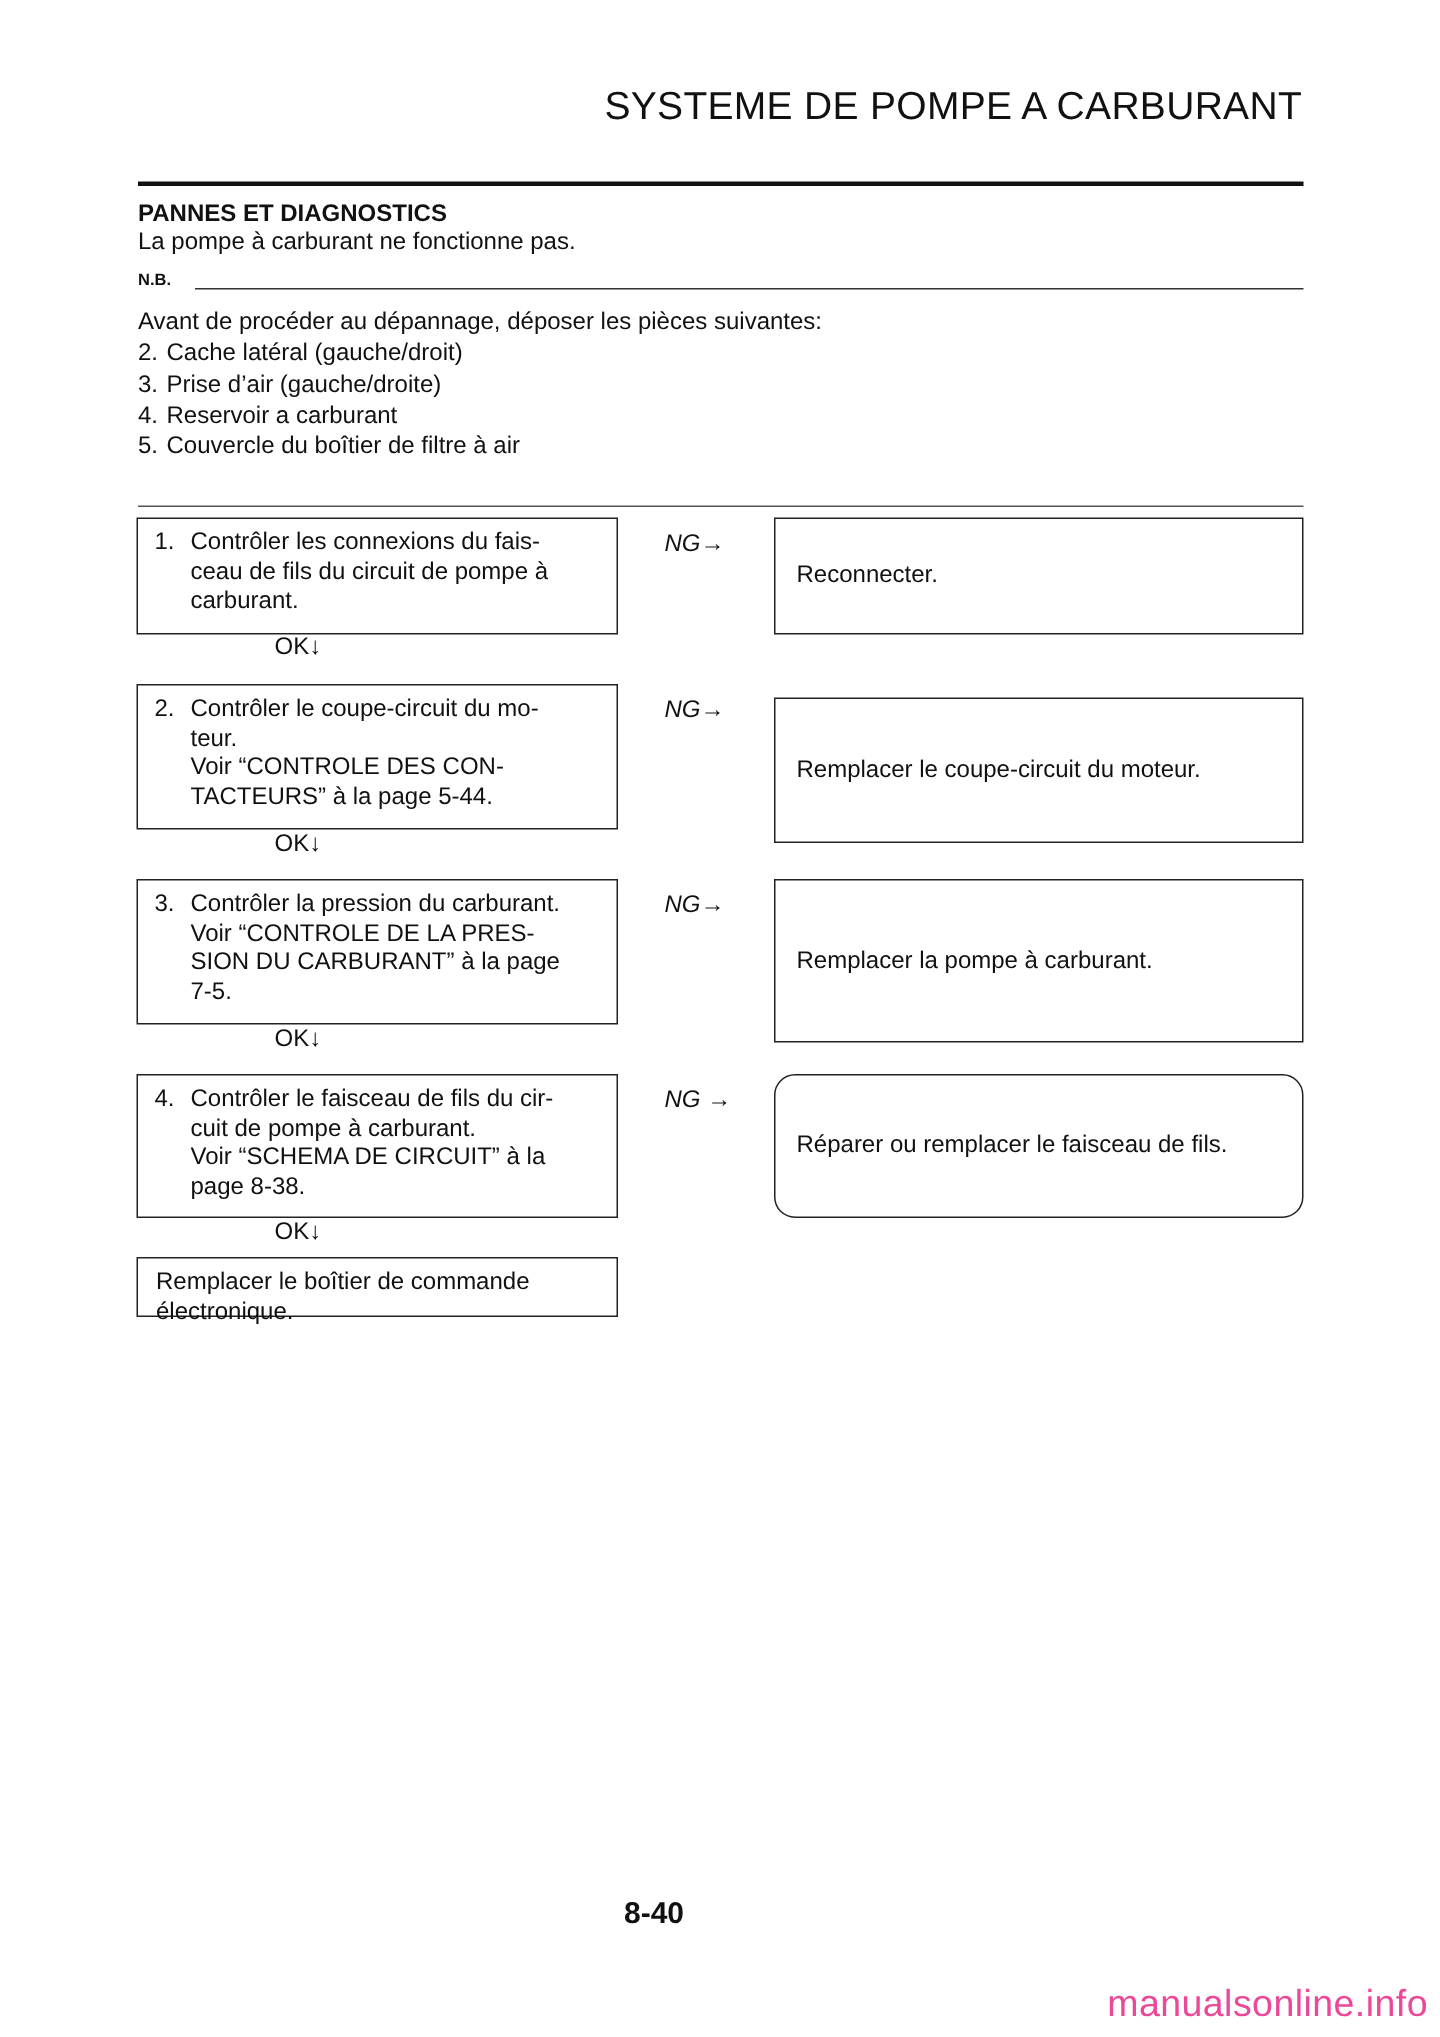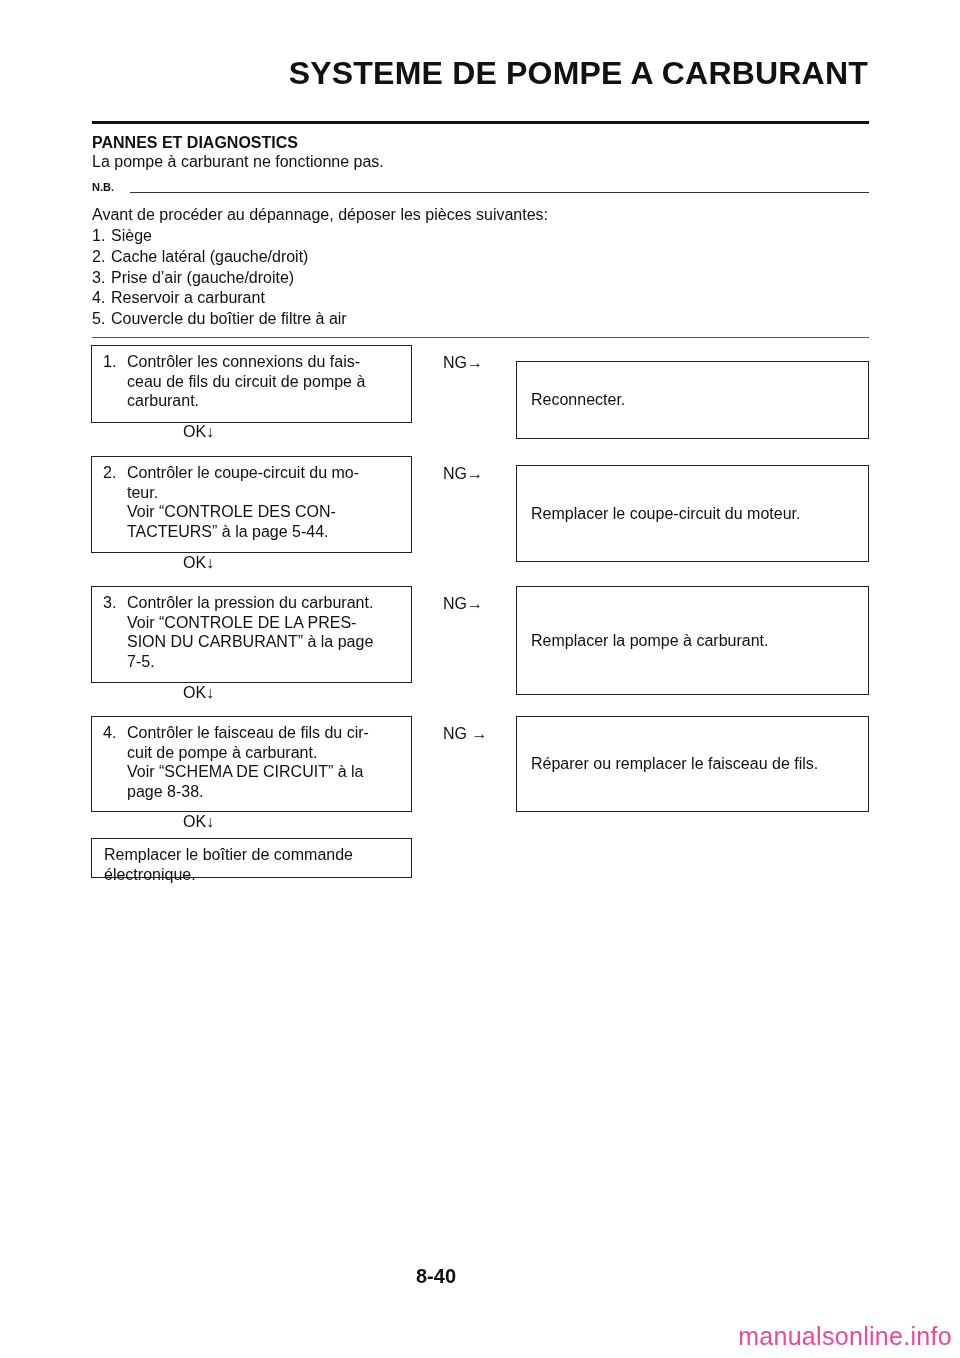--- a/index.html
+++ b/index.html
@@ -2,21 +2,21 @@
 <html><head>
   <meta charset="utf-8">
   <style>
     html, body { margin: 0; padding: 0; }
     body {
       width: 960px; height: 1358px; background: #ffffff; position: relative;
       font-family: "Liberation Sans", sans-serif; color: #111111; overflow: hidden;
     }
     .abs { position: absolute; }
     .page-title {
-      right: 92px; top: 55px; font-size: 32px; font-weight: bold; letter-spacing: 0.2px;
+      right: 92px; top: 55px; font-size: 26px; font-weight: normal; letter-spacing: 0.2px;
       white-space: nowrap;
     }
     .title-rule { left: 92px; top: 121px; width: 777px; height: 3px; background: #111; }
     .section-head { left: 92px; top: 134px; font-size: 16px; font-weight: bold; }
     .intro { left: 92px; top: 153px; font-size: 16px; }
     .nb-label { left: 92px; top: 181px; font-size: 11px; font-weight: bold; }
     .nb-rule { left: 130px; top: 192px; width: 739px; height: 1px; background: #333; }
     .nb-text { left: 92px; top: 205px; font-size: 16px; line-height: 20.8px; }
     .nb-list { left: 92px; top: 226px; font-size: 16px; line-height: 20.8px; margin: 0; padding: 0; list-style: none; }
     .nb-list li { white-space: nowrap; }
@@ -24,56 +24,55 @@
     .nb-end-rule { left: 92px; top: 337px; width: 777px; height: 1px; background: #555; }
 
     .box {
       position: absolute; border: 1.5px solid #222; box-sizing: border-box; background: #fff;
       font-size: 16px; line-height: 19.5px;
     }
     .step-box { left: 91px; width: 321px; padding: 6px 8px 6px 11px; }
     .step-box .num { position: absolute; left: 11px; }
     .step-box .txt { display: block; padding-left: 24px; white-space: pre-line; }
     .action-box { left: 516px; width: 353px; display: flex; align-items: center; padding-left: 14px; }
-    .ng { left: 443px; font-size: 16px; white-space: nowrap; }
+    .ng { left: 443px; font-size: 16px; white-space: nowrap; font-style: italic; }
     .ok { left: 183px; font-size: 16px; white-space: nowrap; }
     .final-box { left: 91px; width: 321px; top: 838px; height: 40px; padding: 6px 12px; white-space: pre-line; }
 
     .page-num { left: 0; width: 872px; text-align: center; top: 1265px; font-size: 20px; font-weight: bold; }
     .watermark { right: 8px; top: 1322px; font-size: 25px; color: #ec4899; letter-spacing: 0.3px; }
   </style>
 </head>
 <body>
 
 <div class="abs page-title">SYSTEME DE POMPE A CARBURANT</div>
 <div class="abs title-rule"></div>
 
 <div class="abs section-head">PANNES ET DIAGNOSTICS</div>
 <div class="abs intro">La pompe à carburant ne fonctionne pas.</div>
 
 <div class="abs nb-label">N.B.</div>
 <div class="abs nb-rule"></div>
 <div class="abs nb-text">Avant de procéder au dépannage, déposer les pièces suivantes:</div>
 <ul class="abs nb-list">
-  <li><span class="num">1.</span><span>Siège</span></li>
   <li><span class="num">2.</span><span>Cache latéral (gauche/droit)</span></li>
   <li><span class="num">3.</span><span>Prise d’air (gauche/droite)</span></li>
   <li><span class="num">4.</span><span>Reservoir a carburant</span></li>
   <li><span class="num">5.</span><span>Couvercle du boîtier de filtre à air</span></li>
 </ul>
 <div class="abs nb-end-rule"></div>
 
 <div class="box step-box" style="top:345px;height:78px;">
   <span class="num">1.</span>
   <span class="txt">Contrôler les connexions du fais-
 ceau de fils du circuit de pompe à
 carburant.</span>
 </div>
 <div class="abs ng" style="top:354px;">NG→</div>
-<div class="box action-box" style="top:345px;height:78px;margin-top:16px;">
+<div class="box action-box" style="top:345px;height:78px;">
   <span>Reconnecter.</span>
 </div>
 <div class="abs ok" style="top:423px;">OK↓</div>
 
 <div class="box step-box" style="top:456px;height:97px;">
   <span class="num">2.</span>
   <span class="txt">Contrôler le coupe-circuit du mo-
 teur.
 Voir “CONTROLE DES CON-
 TACTEURS” à la page 5-44.</span>
@@ -98,21 +97,21 @@
 <div class="abs ok" style="top:684px;">OK↓</div>
 
 <div class="box step-box" style="top:716px;height:96px;">
   <span class="num">4.</span>
   <span class="txt">Contrôler le faisceau de fils du cir-
 cuit de pompe à carburant.
 Voir “SCHEMA DE CIRCUIT” à la
 page 8-38.</span>
 </div>
 <div class="abs ng" style="top:725px;">NG →</div>
-<div class="box action-box" style="top:716px;height:96px;">
+<div class="box action-box" style="top:716px;height:96px;border-radius:14px;">
   <span>Réparer ou remplacer le faisceau de fils.</span>
 </div>
 <div class="abs ok" style="top:813px;">OK↓</div>
 
 <div class="box final-box">Remplacer le boîtier de commande
 électronique.</div>
 
 <div class="abs page-num">8-40</div>
 <div class="abs watermark">manualsonline.info</div>
 

